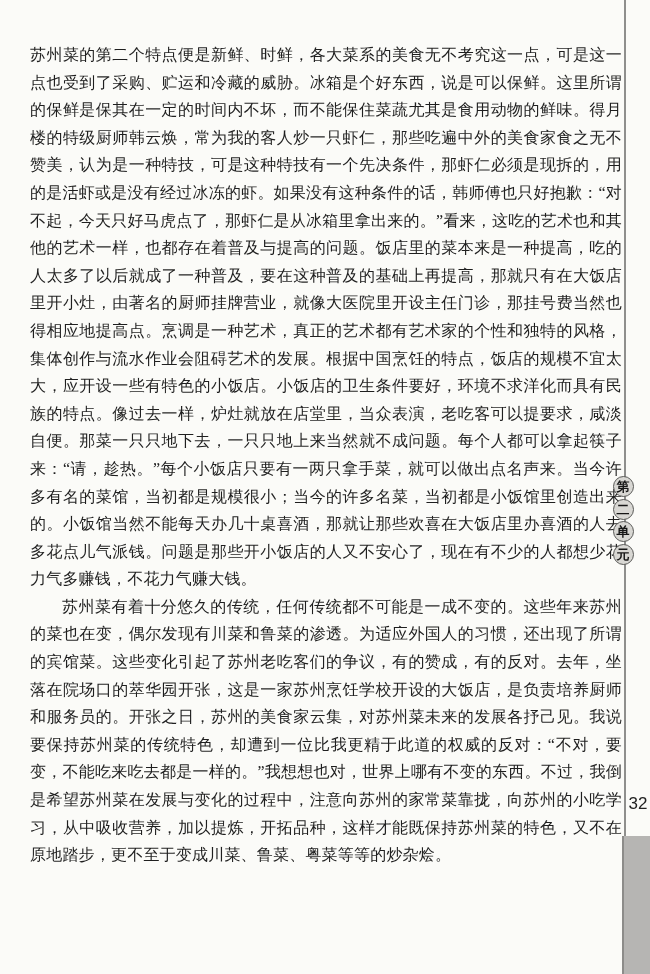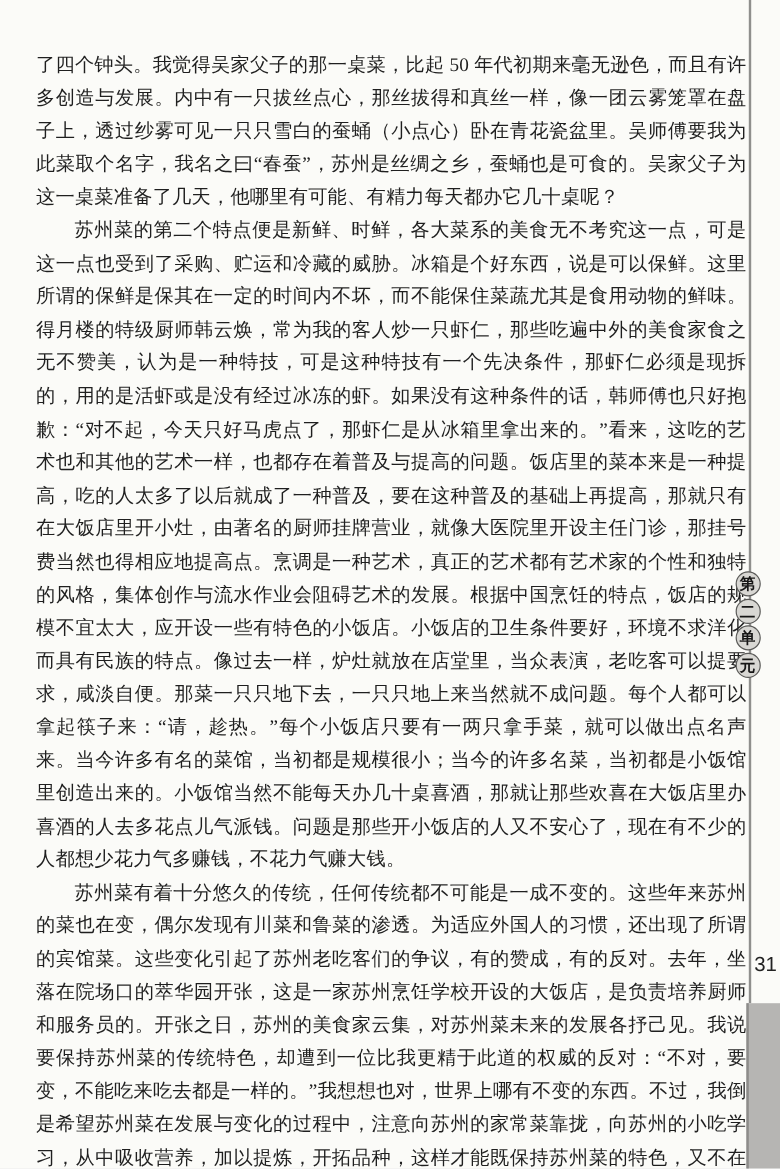--- a/index.html
+++ b/index.html
@@ -97,32 +97,31 @@
     background: var(--gray-block);
     border-left: 2px solid #8d8c8a;
   }
 </style>
 </head>
 <body>
 
 <div class="page">
 
   <div class="textbody">
-    <p>了四个钟头。我觉得吴家父子的那一桌菜，比起 50 年代初期来毫无逊色，而且有许多创造与发展。内中有一只拔丝点心，那丝拔得和真丝一样，像一团云雾笼罩在盘子上，透过纱雾可见一只只雪白的蚕蛹（小点心）卧在青花瓷盆里。吴师傅要我为此菜取个名字，我名之曰“春蚕”，苏州是丝绸之乡，蚕蛹也是可食的。吴家父子为这一桌菜准备了几天，他哪里有可能、有精力每天都办它几十桌呢？</p>
     <p>苏州菜的第二个特点便是新鲜、时鲜，各大菜系的美食无不考究这一点，可是这一点也受到了采购、贮运和冷藏的威胁。冰箱是个好东西，说是可以保鲜。这里所谓的保鲜是保其在一定的时间内不坏，而不能保住菜蔬尤其是食用动物的鲜味。得月楼的特级厨师韩云焕，常为我的客人炒一只虾仁，那些吃遍中外的美食家食之无不赞美，认为是一种特技，可是这种特技有一个先决条件，那虾仁必须是现拆的，用的是活虾或是没有经过冰冻的虾。如果没有这种条件的话，韩师傅也只好抱歉：“对不起，今天只好马虎点了，那虾仁是从冰箱里拿出来的。”看来，这吃的艺术也和其他的艺术一样，也都存在着普及与提高的问题。饭店里的菜本来是一种提高，吃的人太多了以后就成了一种普及，要在这种普及的基础上再提高，那就只有在大饭店里开小灶，由著名的厨师挂牌营业，就像大医院里开设主任门诊，那挂号费当然也得相应地提高点。烹调是一种艺术，真正的艺术都有艺术家的个性和独特的风格，集体创作与流水作业会阻碍艺术的发展。根据中国烹饪的特点，饭店的规模不宜太大，应开设一些有特色的小饭店。小饭店的卫生条件要好，环境不求洋化而具有民族的特点。像过去一样，炉灶就放在店堂里，当众表演，老吃客可以提要求，咸淡自便。那菜一只只地下去，一只只地上来当然就不成问题。每个人都可以拿起筷子来：“请，趁热。”每个小饭店只要有一两只拿手菜，就可以做出点名声来。当今许多有名的菜馆，当初都是规模很小；当今的许多名菜，当初都是小饭馆里创造出来的。小饭馆当然不能每天办几十桌喜酒，那就让那些欢喜在大饭店里办喜酒的人去多花点儿气派钱。问题是那些开小饭店的人又不安心了，现在有不少的人都想少花力气多赚钱，不花力气赚大钱。</p>
     <p>苏州菜有着十分悠久的传统，任何传统都不可能是一成不变的。这些年来苏州的菜也在变，偶尔发现有川菜和鲁菜的渗透。为适应外国人的习惯，还出现了所谓的宾馆菜。这些变化引起了苏州老吃客们的争议，有的赞成，有的反对。去年，坐落在院场口的萃华园开张，这是一家苏州烹饪学校开设的大饭店，是负责培养厨师和服务员的。开张之日，苏州的美食家云集，对苏州菜未来的发展各抒己见。我说要保持苏州菜的传统特色，却遭到一位比我更精于此道的权威的反对：“不对，要变，不能吃来吃去都是一样的。”我想想也对，世界上哪有不变的东西。不过，我倒是希望苏州菜在发展与变化的过程中，注意向苏州的家常菜靠拢，向苏州的小吃学习，从中吸收营养，加以提炼，开拓品种，这样才能既保持苏州菜的特色，又不在原地踏步，更不至于变成川菜、鲁菜、粤菜等等的炒杂烩。</p>
 
   </div>
 
   <div class="side-rule"></div>
 
   <div class="unit-badge">
     <span class="badge-circle">第</span>
     <span class="badge-circle">二</span>
     <span class="badge-circle">单</span>
     <span class="badge-circle">元</span>
   </div>
 
-  <div class="page-number">31</div>
+  <div class="page-number">32</div>
 
   <div class="gray-block"></div>
 
 </div>
 
 </body></html>

